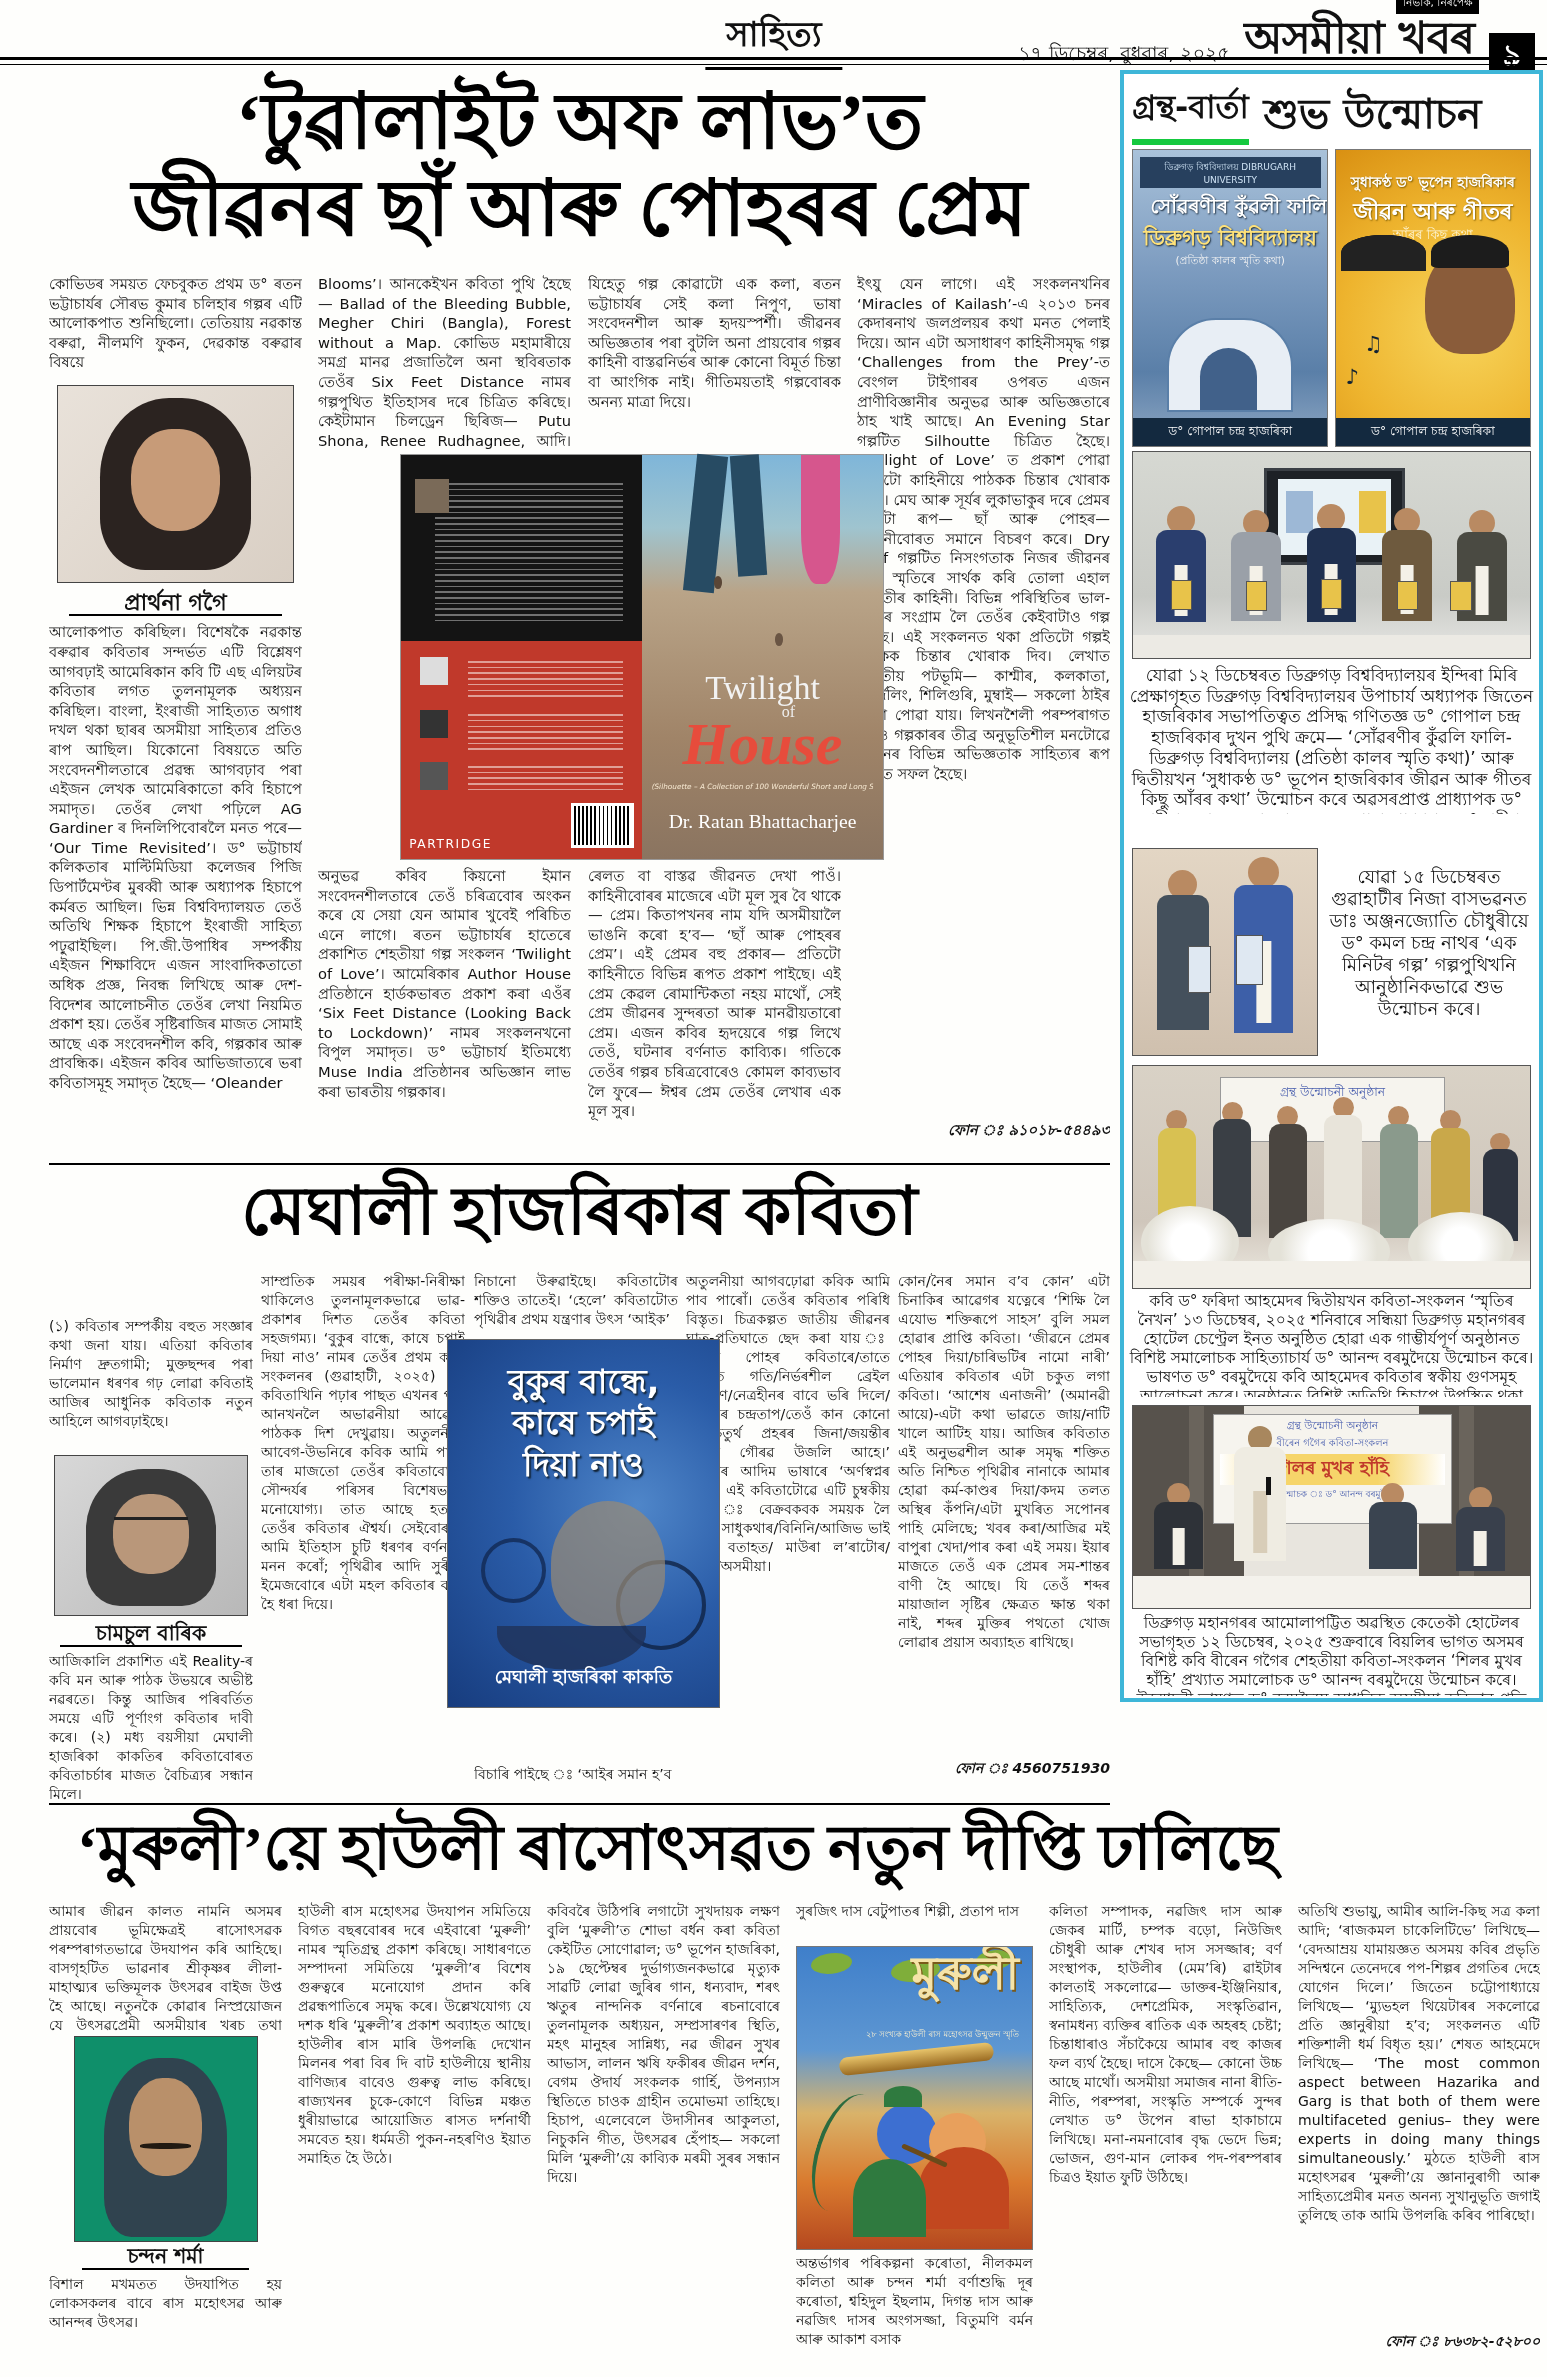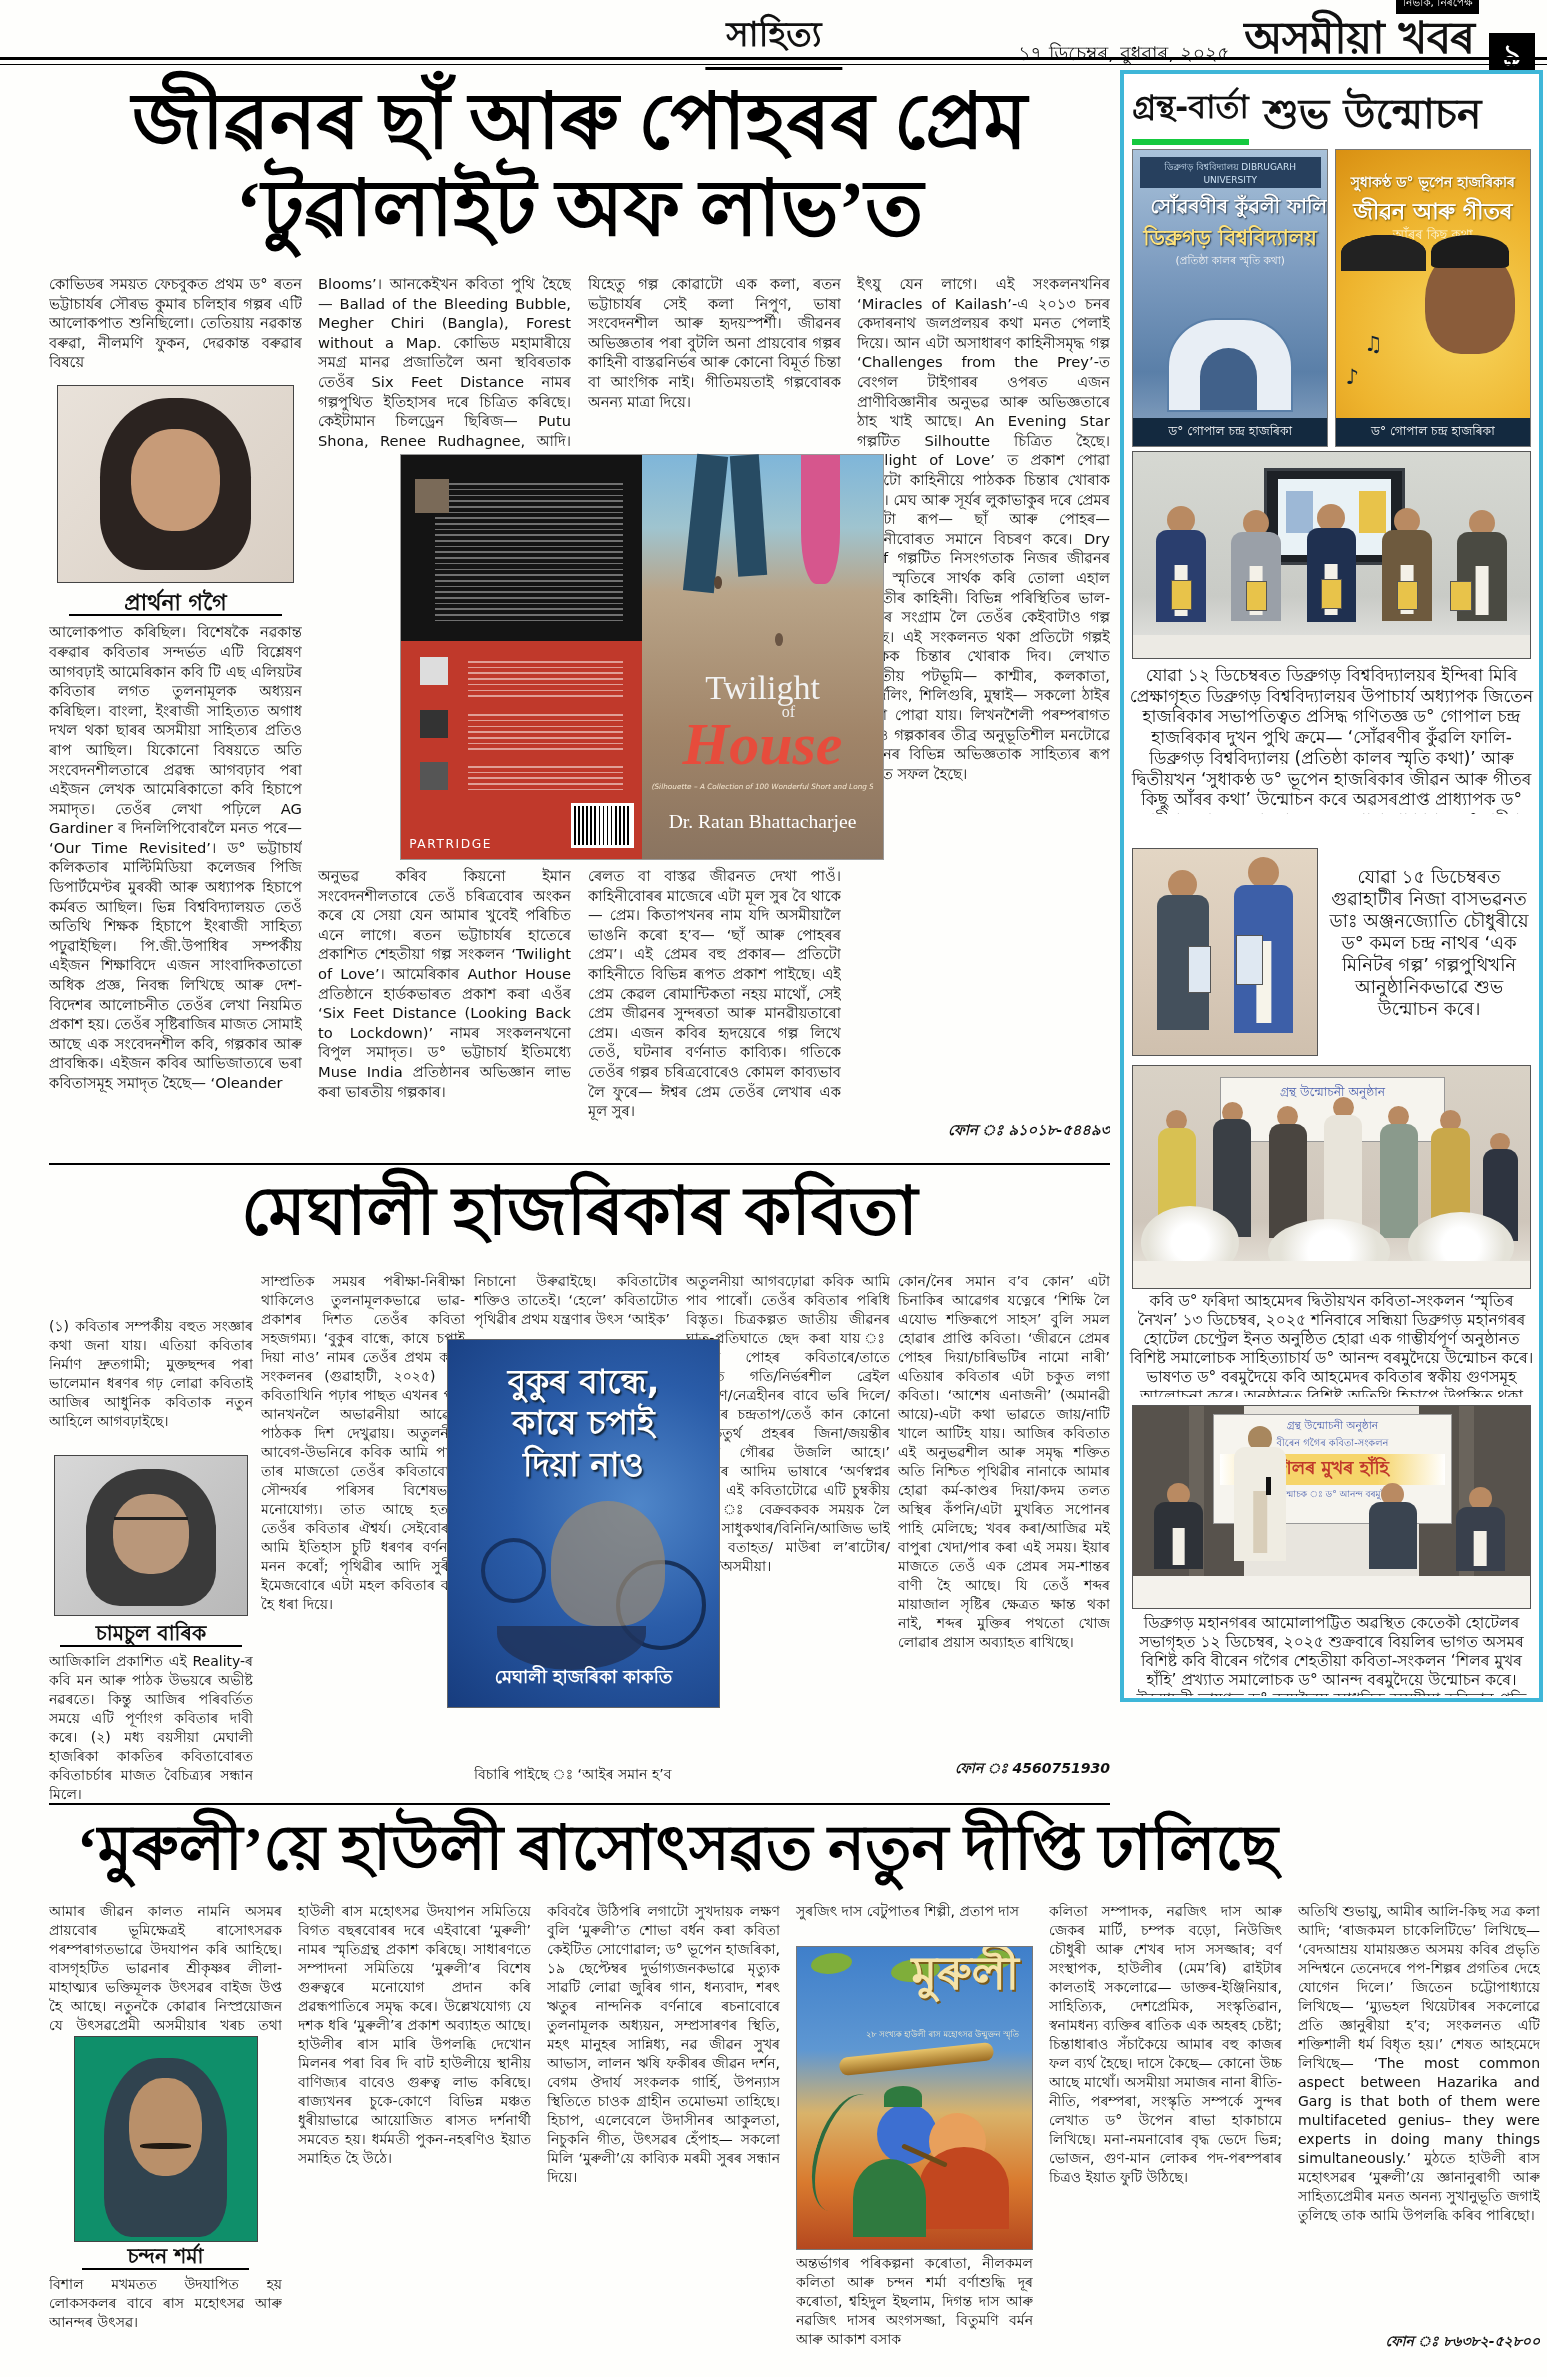--- a/index.html
+++ b/index.html
@@ -124,22 +124,22 @@
         <span class="tag">নিৰ্ভীক, নিৰপেক্ষ</span>
         <span>অসমীয়া খবৰ</span>
       </div>
       <div class="pagebox">৯</div>
     </div>
   </div>
   <div class="rule-a"></div>
   <div class="rule-b"></div>
 
   <div class="headline" style="left:49px;top:78px;width:1061px;font-size:78px;">
+    <div>‘টুৱালাইট অফ লাভ’ত</div>
     <div>জীৱনৰ ছাঁ আৰু পোহৰৰ প্ৰেম</div>
-    <div>‘টুৱালাইট অফ লাভ’ত</div>
   </div>
 
   <div class="col" style="left:49px;top:274px;width:253px;height:885px;">
     <div class="blk" style="height:106px;">কোভিডৰ সময়ত ফেচবুকত প্ৰথম ড° ৰতন ভট্টাচাৰ্যৰ সৌৰভ কুমাৰ চলিহাৰ গল্পৰ এটি আলোকপাত শুনিছিলো। তেতিয়ায় নৱকান্ত বৰুৱা, নীলমণি ফুকন, দেৱকান্ত বৰুৱাৰ বিষয়ে</div>
     <div class="aphoto" style="height:196px;margin:4.9px 8.2px;">
       <div style="position:absolute;inset:0;background:linear-gradient(135deg,#e9e2da 0%,#d9cfc4 100%);"></div>
       <div style="position:absolute;left:18%;top:6%;width:64%;height:88%;background:#2b2320;border-radius:46% 46% 30% 30%;"></div>
       <div class="face" style="left:31%;top:22%;width:38%;height:52%;background:#c79b78;"></div>
     </div>
     <div class="aphoto-cap">প্ৰাৰ্থনা গগৈ</div>

